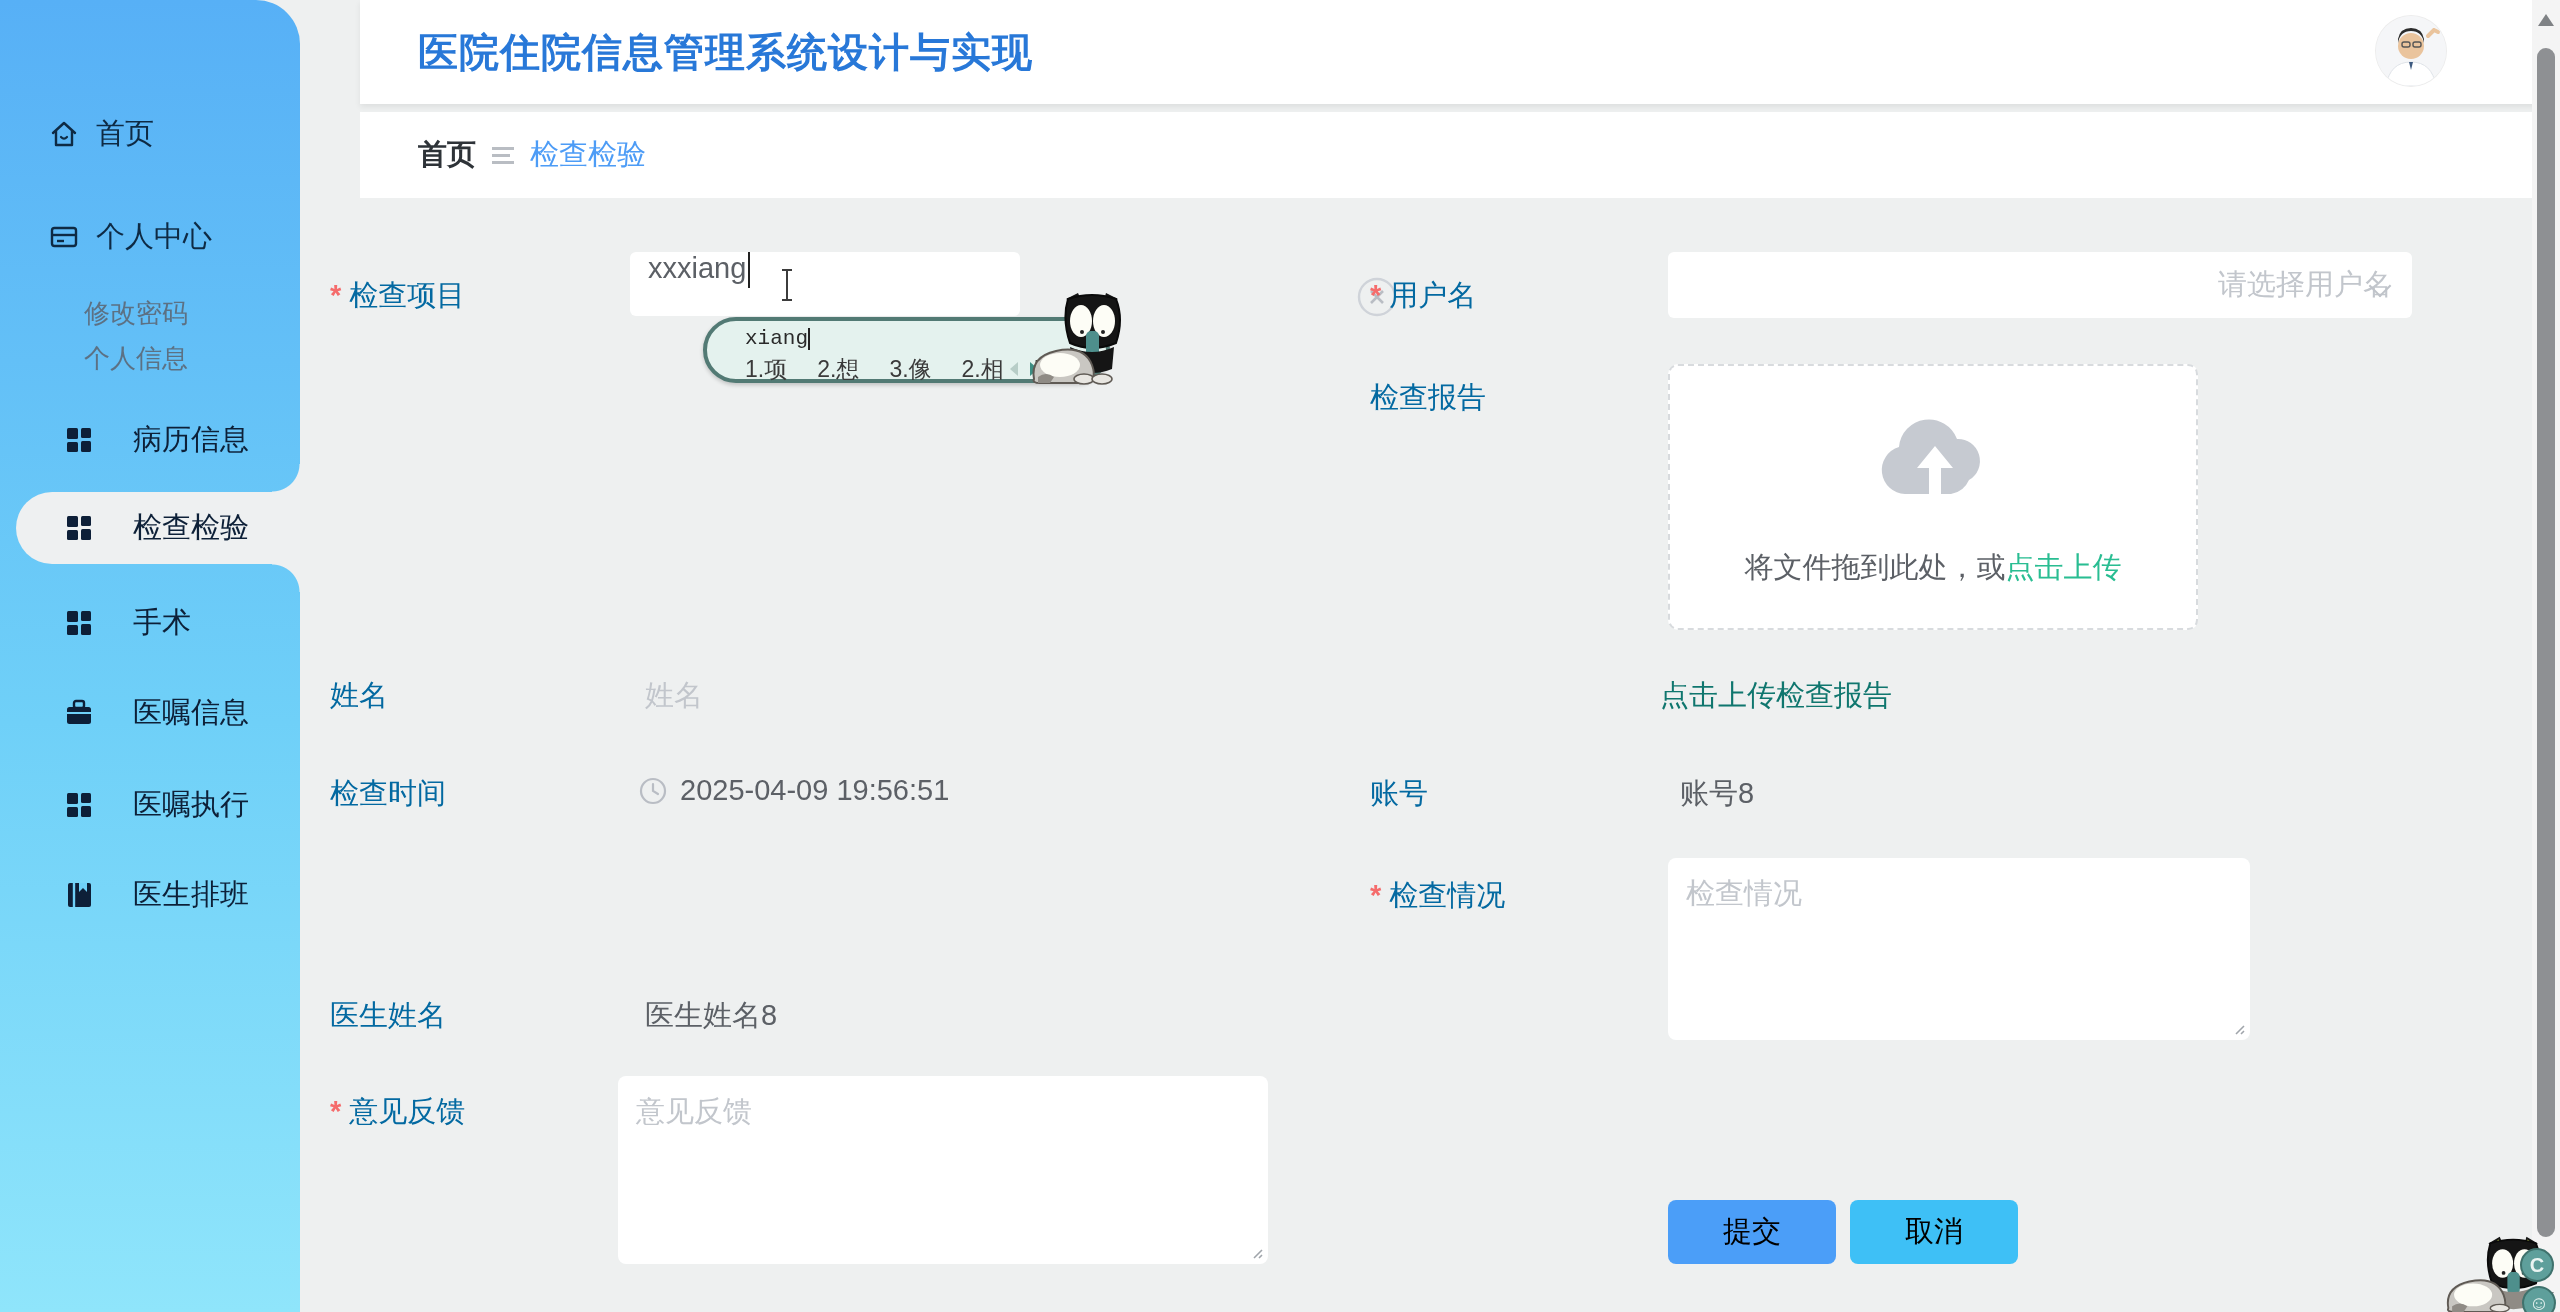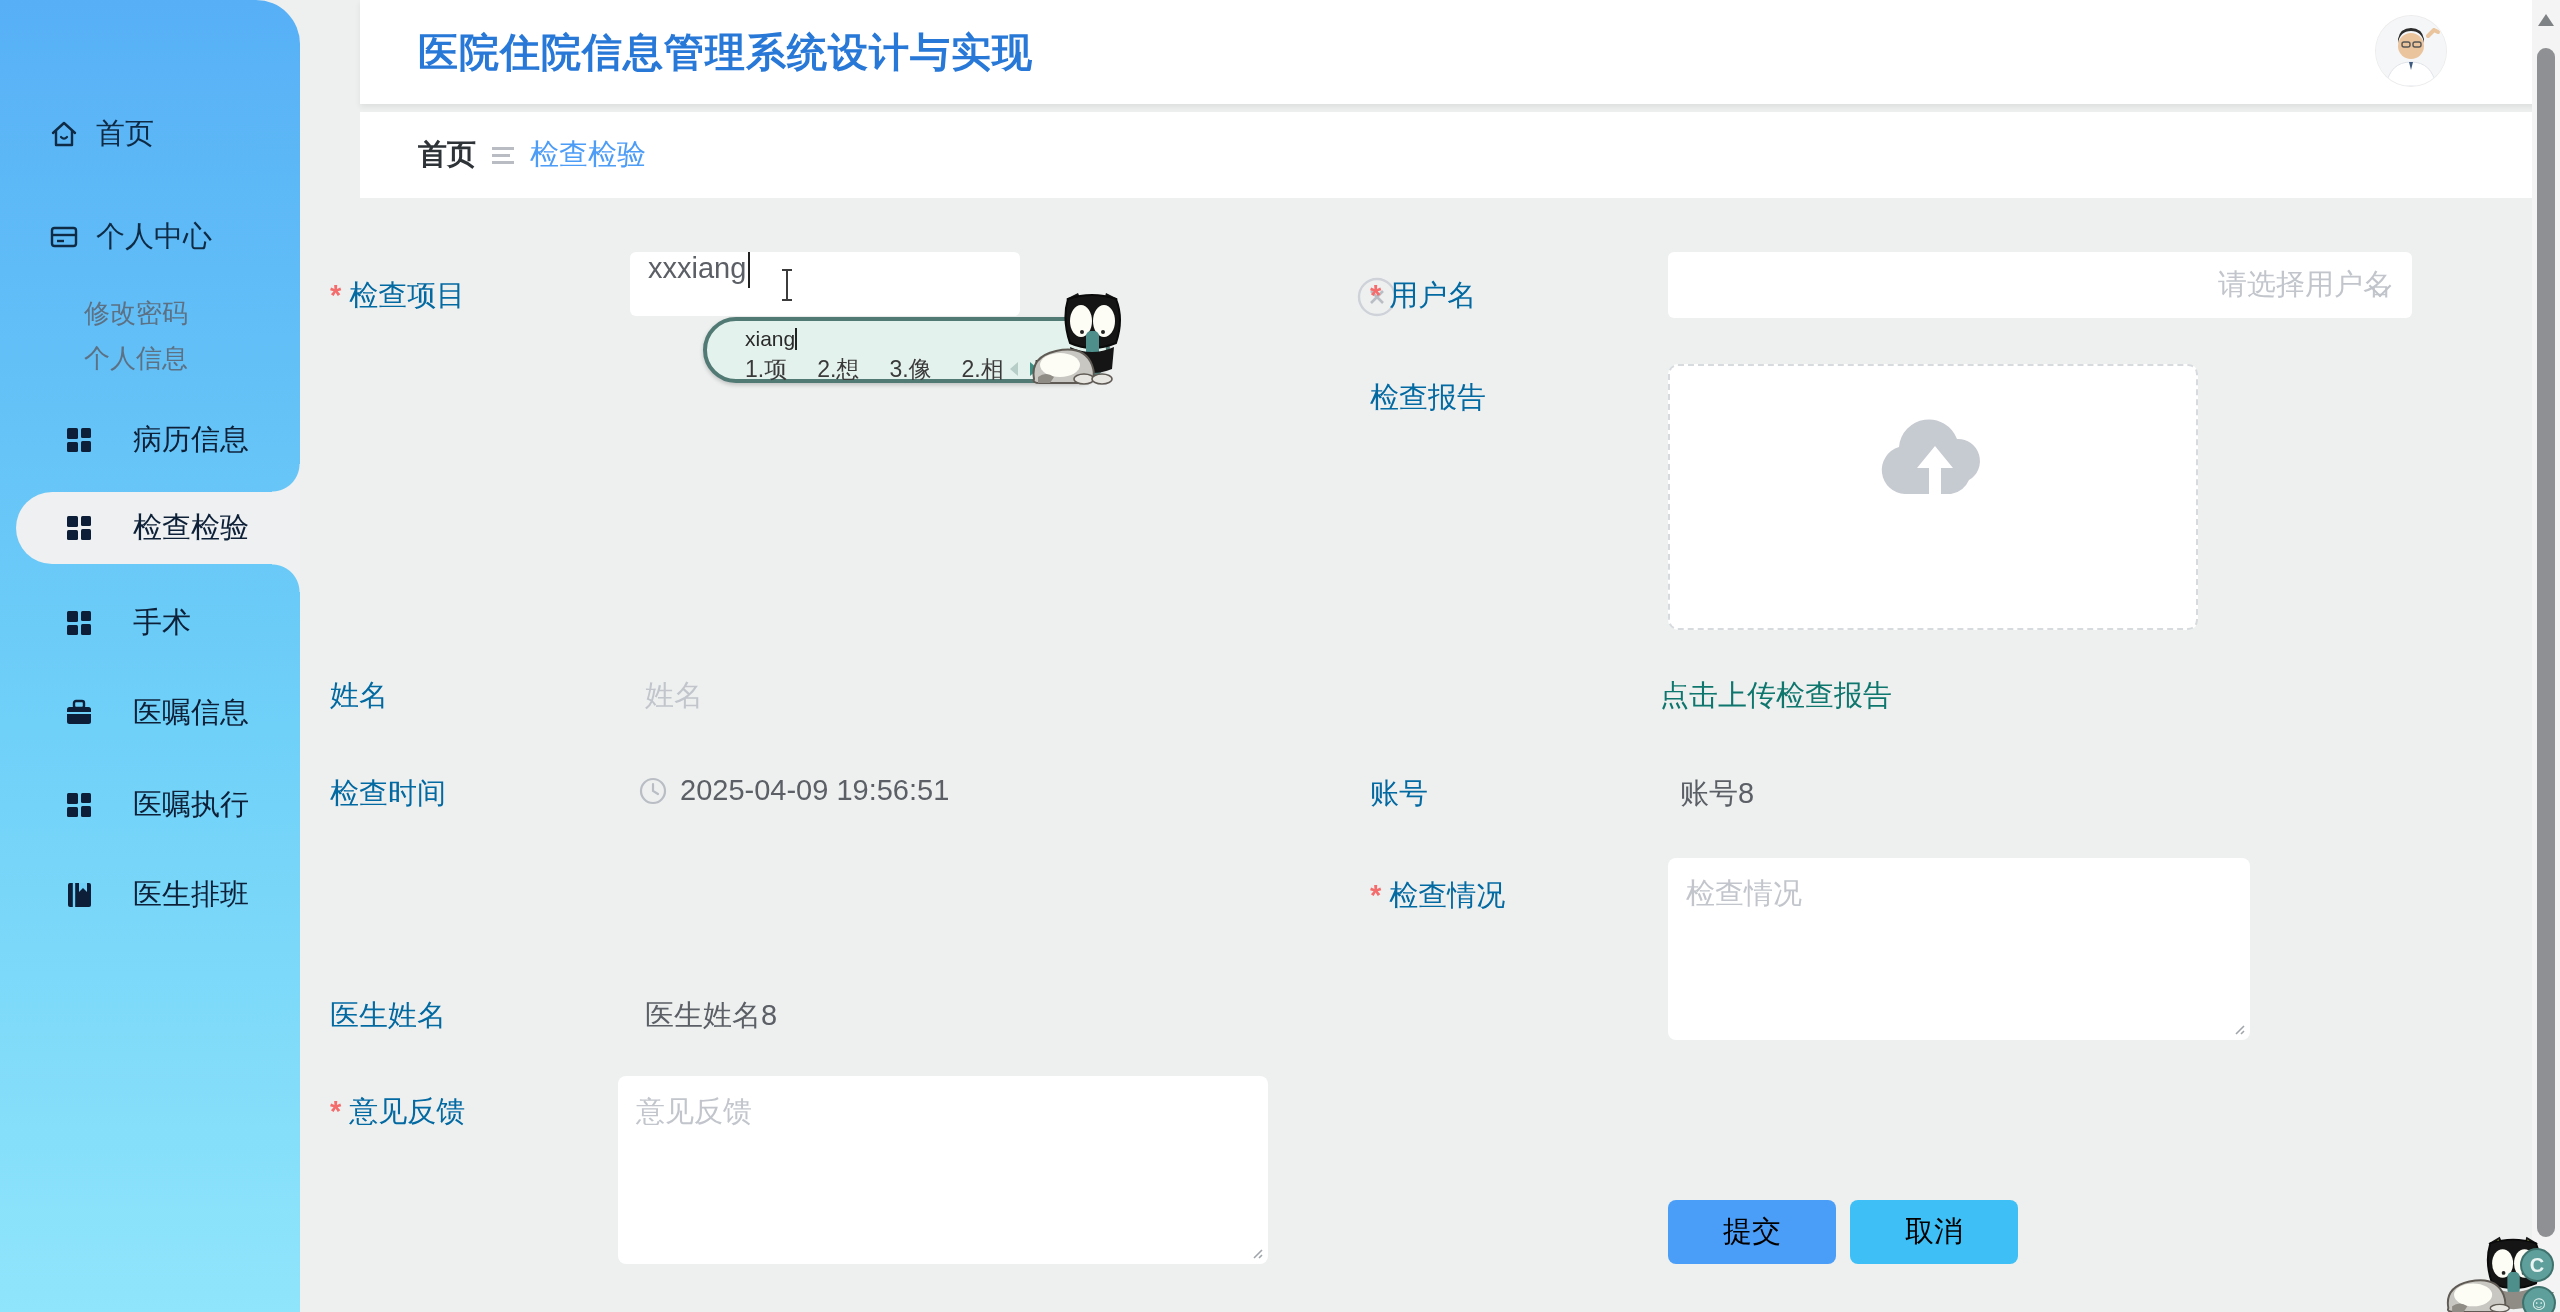--- a/index.html
+++ b/index.html
@@ -51,21 +51,21 @@
   .upload { position:absolute; left:1668px; top:364px; width:530px; height:266px; background:#fff;
     border:2px dashed #d8dbde; border-radius:10px; cursor:pointer; text-align:center; }
   .uptext { position:absolute; top:182px; width:100%; font-size:29px; color:#5c6066; }
   .uplink { color:#29bd92; cursor:pointer; }
   .btn { position:absolute; top:1200px; width:168px; height:64px; border:none; border-radius:8px;
     color:#000000; font-size:29px; font-family:inherit; cursor:pointer; }
 
   
   .ime { position:absolute; left:703px; top:317px; width:407px; height:66px; background:#e4f2ee;
     border:4px solid #527a74; border-radius:33px; z-index:5; box-shadow:0 2px 4px rgba(0,0,0,.2); }
-  .ime-comp { position:absolute; left:38px; top:6px; font-family:Liberation Sans, sans-serif;
+  .ime-comp { position:absolute; left:38px; top:6px; font-family:Liberation Mono, monospace;
     font-size:21px; color:#2a2a2a; display:flex; align-items:center; }
   .ime-caret { width:2px; height:22px; background:#222; }
   .ime-cands { position:absolute; left:38px; top:33px; font-size:23px; color:#3a3a3a; display:flex; gap:30px; }
   .ime-nav { position:absolute; left:300px; top:36px; display:flex; align-items:center; gap:6px; }
   .ime-drop { width:24px; height:24px; border:2px solid #7ba79f; background:#fff; border-radius:3px;
     display:flex; align-items:center; justify-content:center; font-size:12px; color:#47807a; cursor:pointer; }
 
   
   .sbar { position:absolute; right:0; top:0; width:28px; height:1312px; background:#f4f4f4; z-index:4; }
   .sthumb { position:absolute; left:5px; top:48px; width:18px; height:1189px; background:#8e9093; border-radius:9px; }
@@ -275,20 +275,23 @@
   <span class="fplaceholder">请选择用户名</span>
   <span class="chev"></span>
 </div>
 
 <div class="flabel" style="left:1370px; top:378px;">检查报告</div>
 <div class="upload">
   <svg class="abs" style="left:205px; top:42px;" width="120" height="100" viewBox="0 0 120 100">
     <path d="M30 86 a24 24 0 0 1 -6 -47 a30 30 0 0 1 58 -8 a22 22 0 0 1 12 41 a24 24 0 0 1 -18 14 Z" fill="#c6cad1"></path>
     <path d="M60 38 L78 60 L66 60 L66 86 L54 86 L54 60 L42 60 Z" fill="#ffffff"></path>
   </svg>
+  <div class="uptext">
+    <span>将文件拖到此处，或</span><span class="uplink">点击上传</span>
+  </div>
 </div>
 <span class="fvalue abs" style="left:1660px; top:676px; color:#0f766e;">点击上传检查报告</span>
 
 <div class="flabel" style="left:1370px; top:774px;">账号</div>
 <span class="fvalue abs" style="left:1680px; top:774px;">账号8</span>
 
 <div class="flabel req" style="left:1370px; top:876px;">检查情况</div>
 <div class="areabox" style="left:1668px; top:858px; width:582px; height:182px;">
   <span class="fplaceholder">检查情况</span>
   <svg class="rsz" width="16" height="16" viewBox="0 0 16 16">

